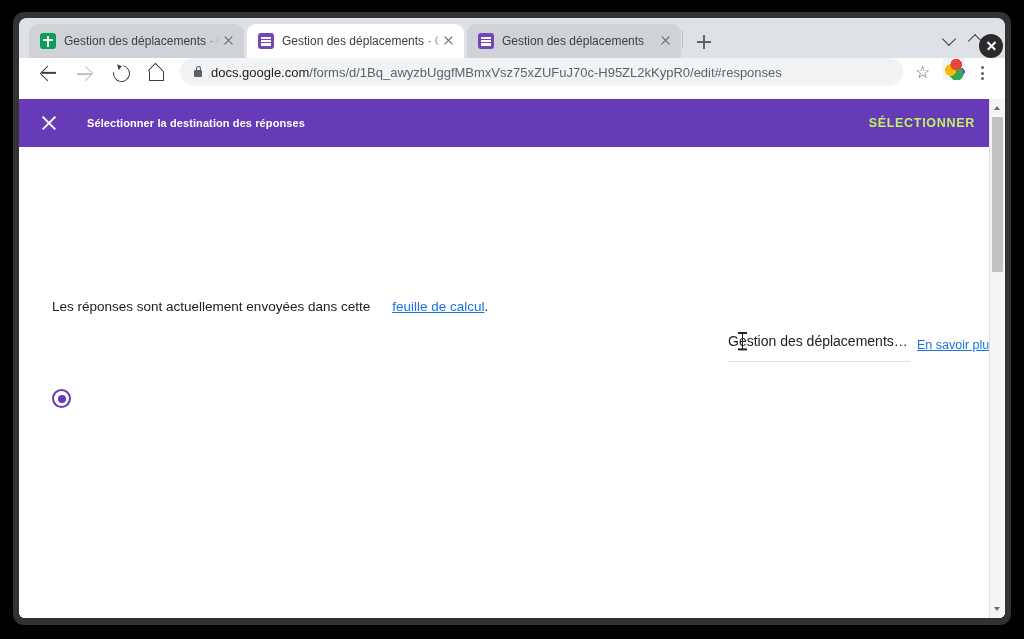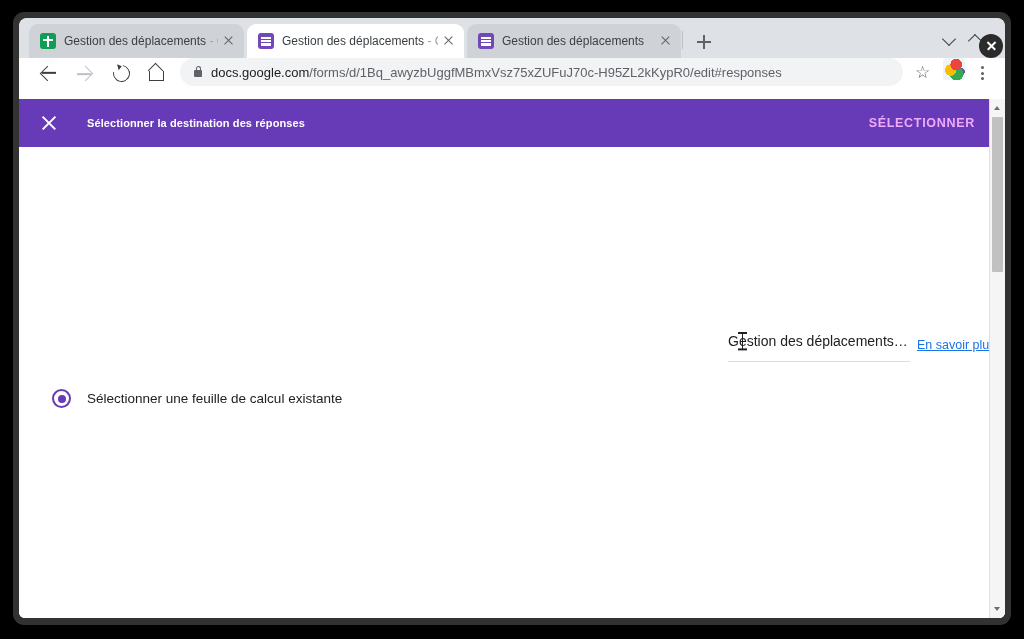--- a/index.html
+++ b/index.html
@@ -364,21 +364,21 @@
   .dlg-title {
     color: #ffffff;
     font-size: 11px;
     font-weight: bold;
     margin-left: 26px;
     letter-spacing: .1px;
   }
   .dlg-action {
     margin-left: auto;
     margin-right: 30px;
-    color: #f0abfc;
+    color: #bef264;
     font-size: 12.5px;
     font-weight: bold;
     letter-spacing: .7px;
   }
 
   .dialog-body {
     position: relative;
     padding: 0;
     height: 471px;
     background: #fff;
@@ -584,25 +584,25 @@
       <div class="viewport">
 
         <div class="dialog-header">
           <div class="dlg-close"></div>
           <div class="dlg-title">Sélectionner la destination des réponses</div>
           <div class="dlg-action">SÉLECTIONNER</div>
         </div>
 
         <div class="dialog-body">
 
+          <div class="intro-line"><span>Les réponses sont actuellement envoyées dans cette</span><span class="sp"></span><span class="link">feuille de calcul</span><span>.</span></div>
 
 
           <div class="radio-row r2">
             <span class="radio checked"></span>
-            <span class="radio-label">Sélectionner une feuille de calcul existante</span>
           </div>
 
           <div class="sheet-field">
             <div class="sheet-name">Gestion des déplacements…</div>
             <div class="sheet-underline"></div>
           </div>
           <div class="caret"></div>
 
           <div class="learn-more">En savoir plus</div>
         </div>

